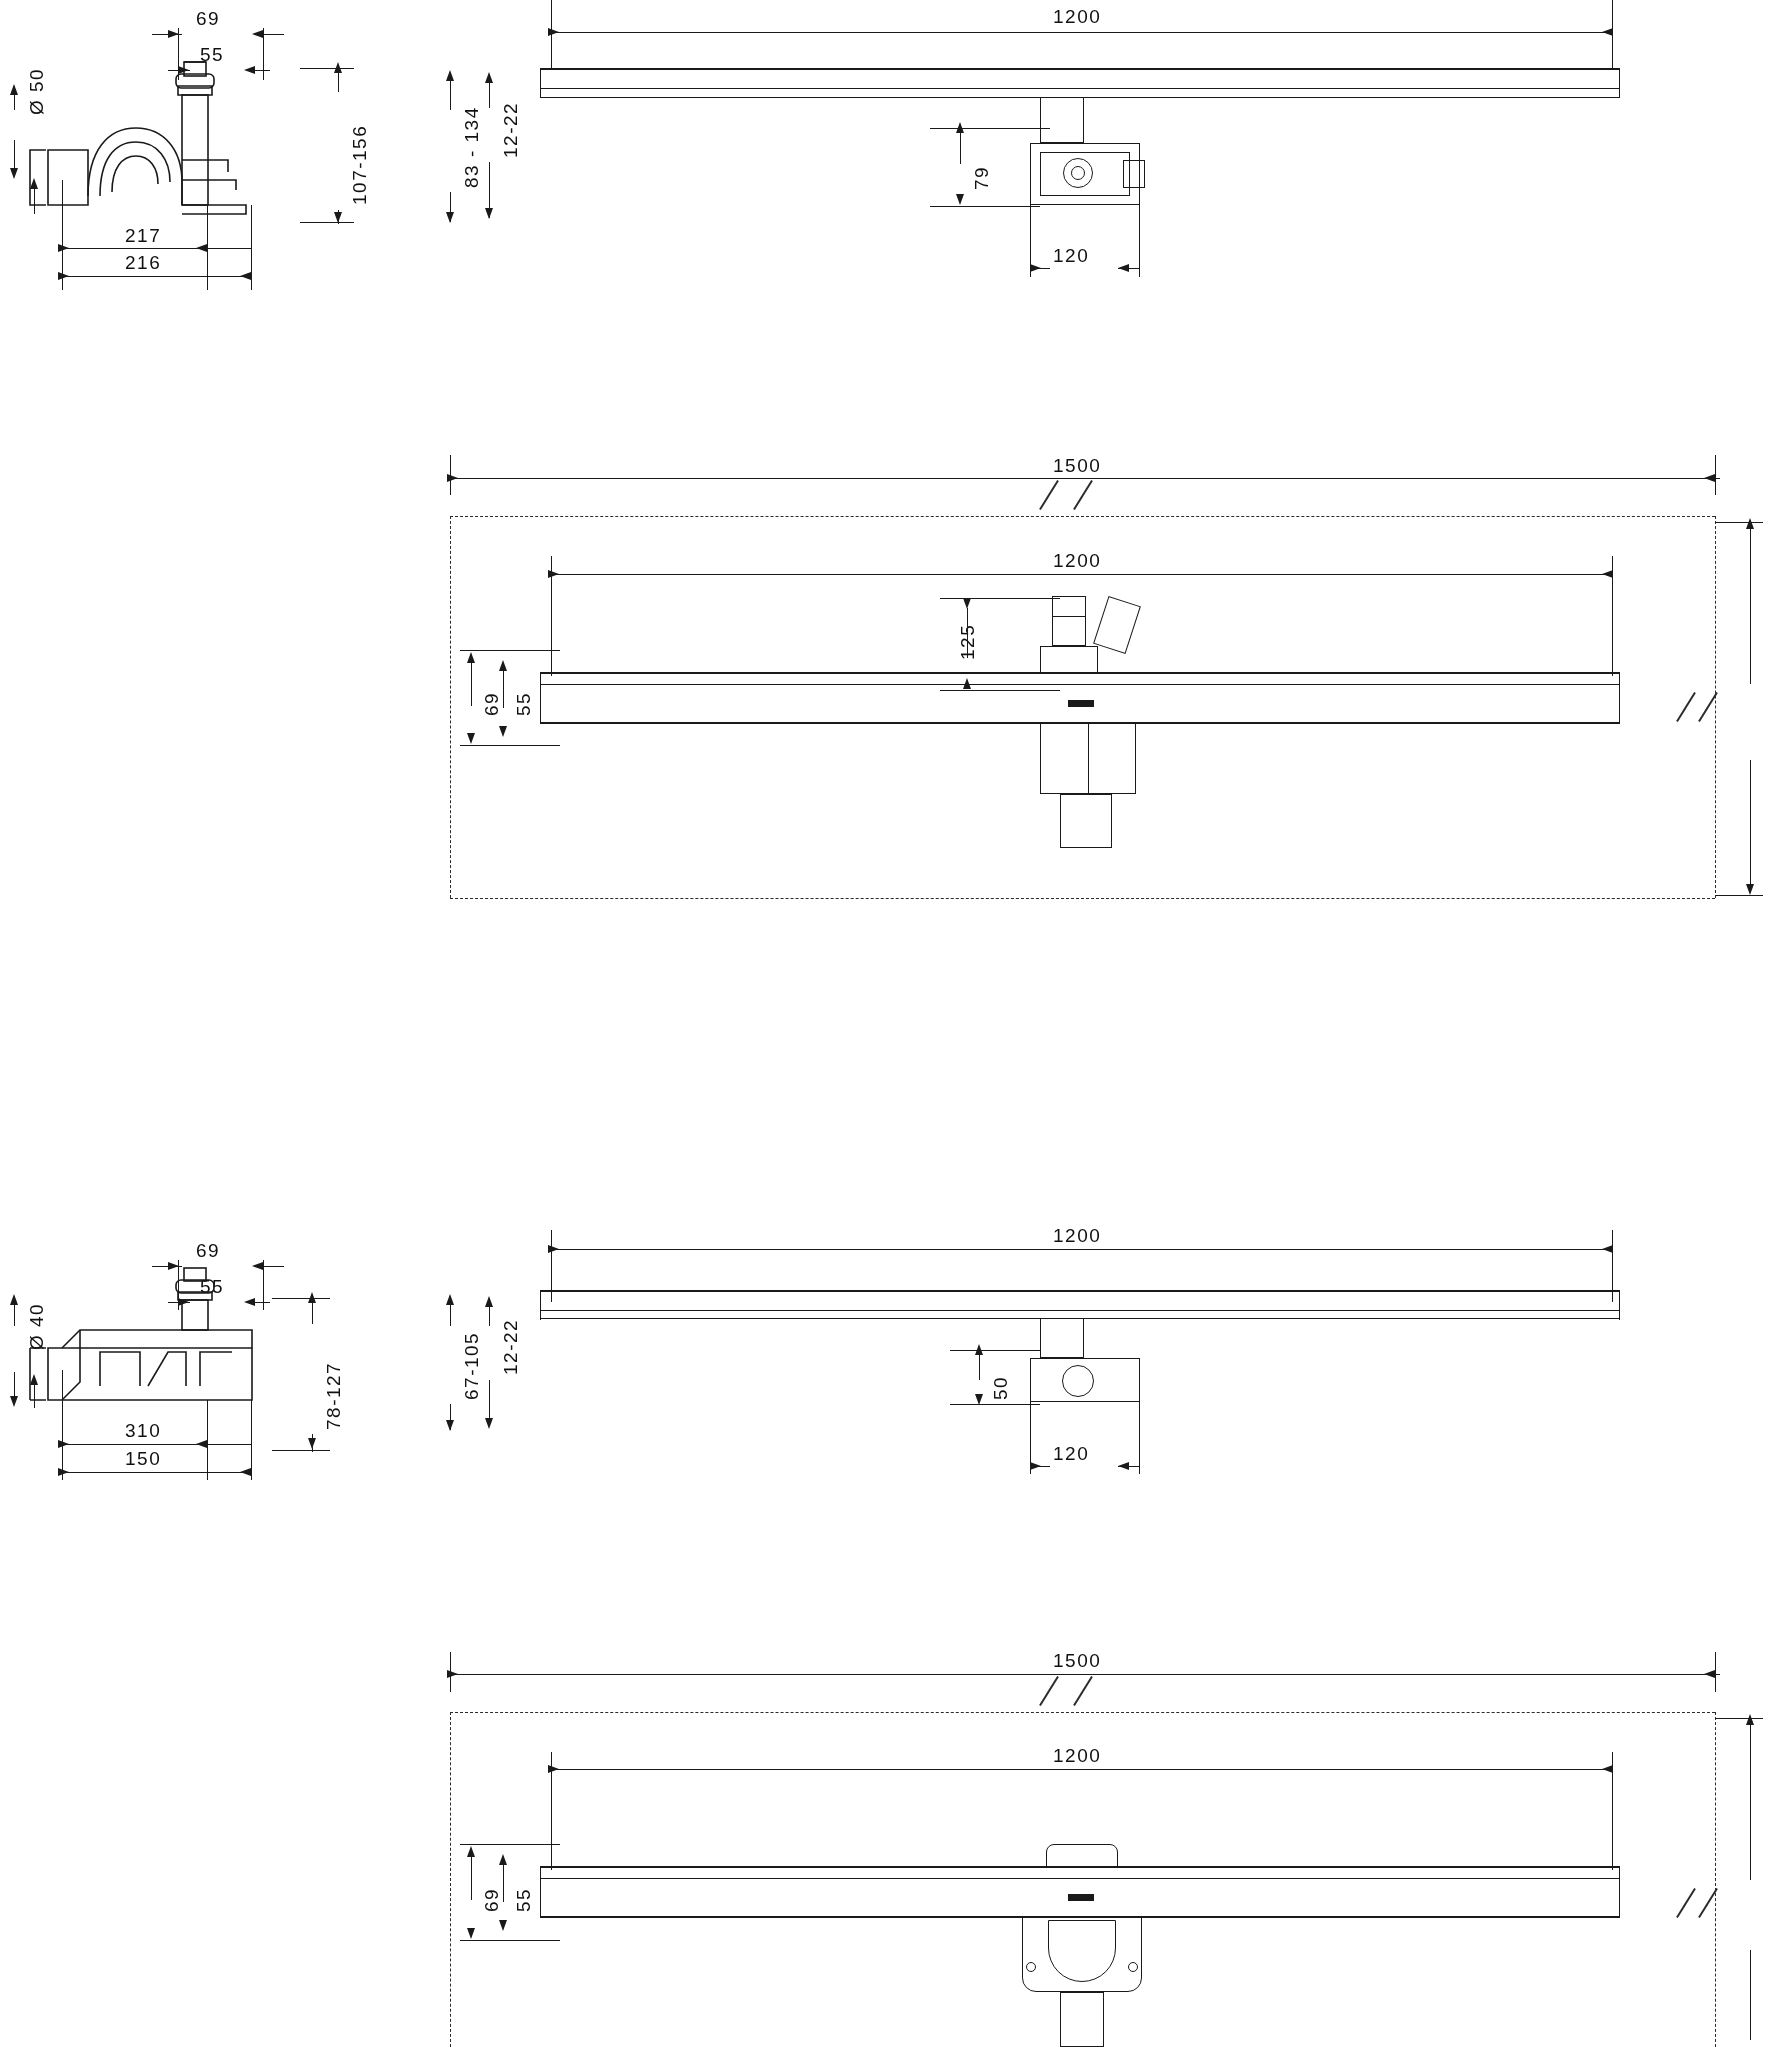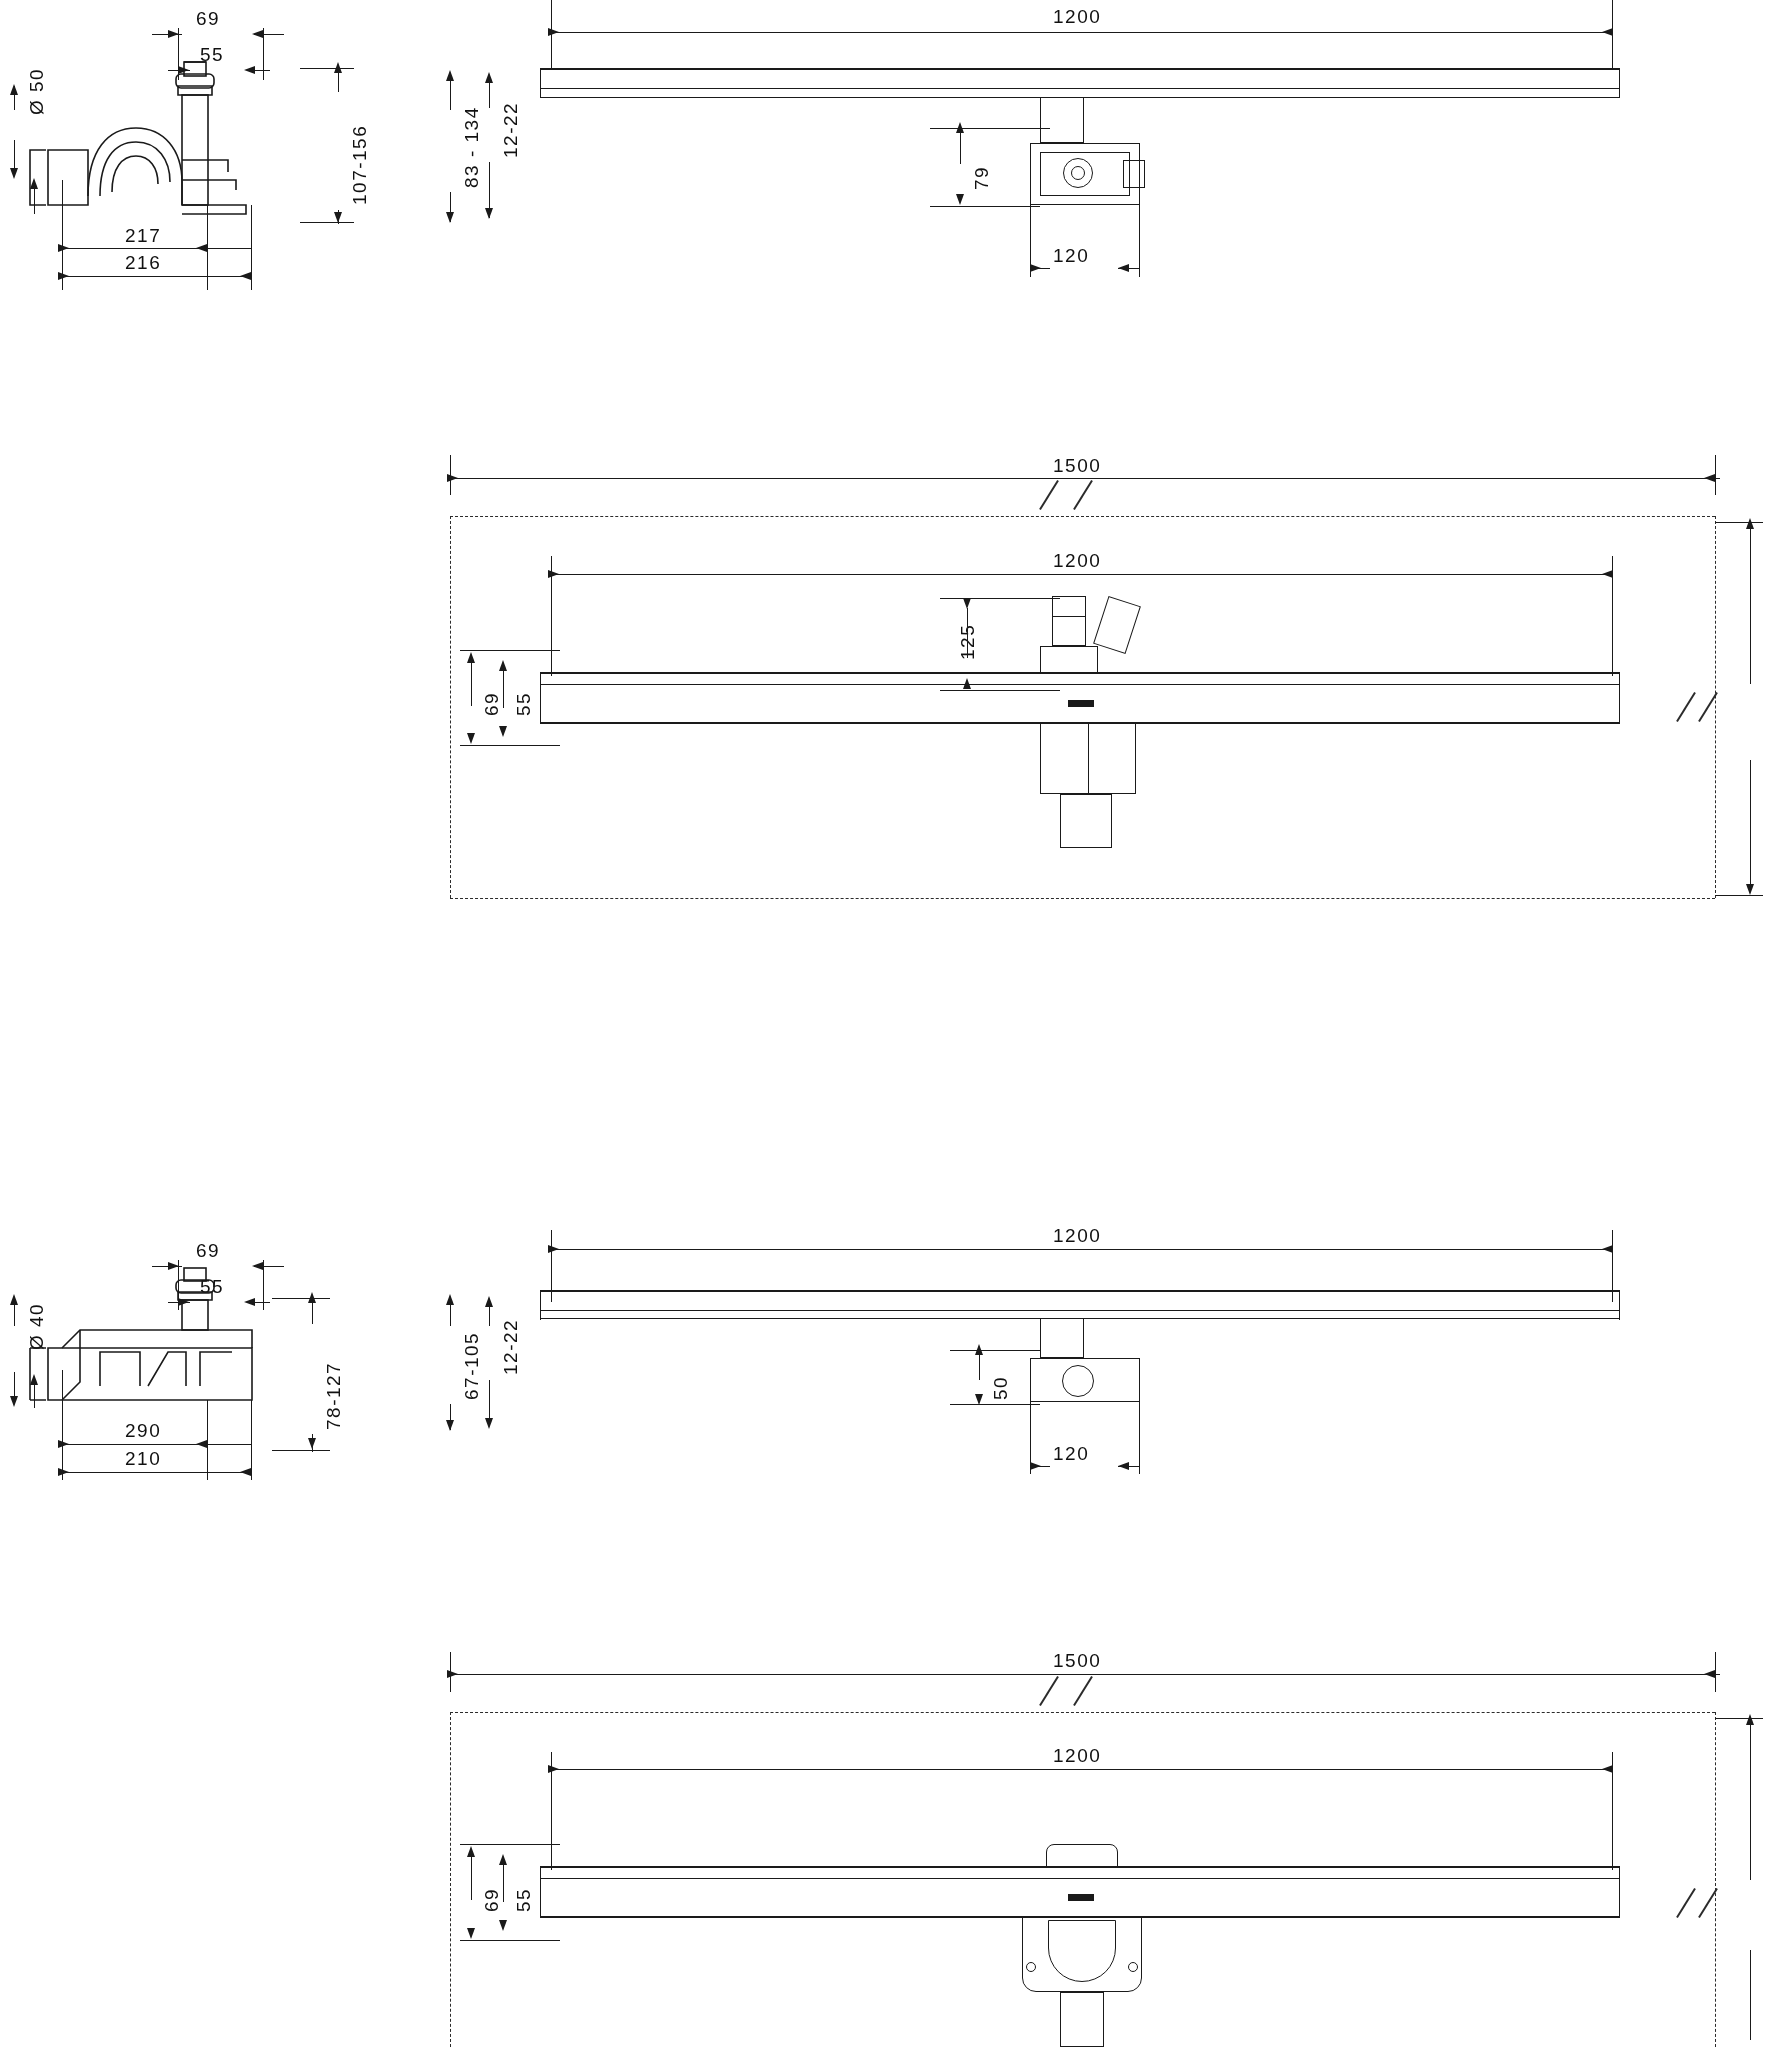--- a/index.html
+++ b/index.html
@@ -282,28 +282,28 @@
   <div class="arr arr-l" style="left:244px; top:1298px;"></div>
 
   <div class="dimtxt vert" style="left:323px; top:1430px;">78-127</div>
   <div class="ln v1" style="left:312px; top:1300px; height:24px;"></div>
   <div class="ln v1" style="left:312px; top:1434px; height:18px;"></div>
   <div class="arr arr-u" style="left:308px; top:1292px;"></div>
   <div class="arr arr-d" style="left:308px; top:1438px;"></div>
   <div class="ln h1" style="left:272px; top:1298px; width:58px;"></div>
   <div class="ln h1" style="left:272px; top:1450px; width:58px;"></div>
 
-  <div class="dimtxt" style="left:125px; top:1420px;">290</div>
+  <div class="dimtxt" style="left:125px; top:1420px;">310</div>
   <div class="ln h1" style="left:62px; top:1444px; width:190px;"></div>
   <div class="arr arr-r" style="left:58px; top:1440px;"></div>
   <div class="arr arr-l" style="left:196px; top:1440px;"></div>
   <div class="ln v1" style="left:62px; top:1370px; height:110px;"></div>
   <div class="ln v1" style="left:207px; top:1400px; height:80px;"></div>
 
-  <div class="dimtxt" style="left:125px; top:1448px;">210</div>
+  <div class="dimtxt" style="left:125px; top:1448px;">150</div>
   <div class="ln h1" style="left:62px; top:1472px; width:190px;"></div>
   <div class="arr arr-r" style="left:58px; top:1468px;"></div>
   <div class="arr arr-l" style="left:240px; top:1468px;"></div>
   <div class="ln v1" style="left:251px; top:1400px; height:80px;"></div>
 
   <div class="arr arr-u" style="left:30px; top:1374px;"></div>
   <div class="ln v1" style="left:34px; top:1382px; height:26px;"></div>
 </div>
 
 <div>

